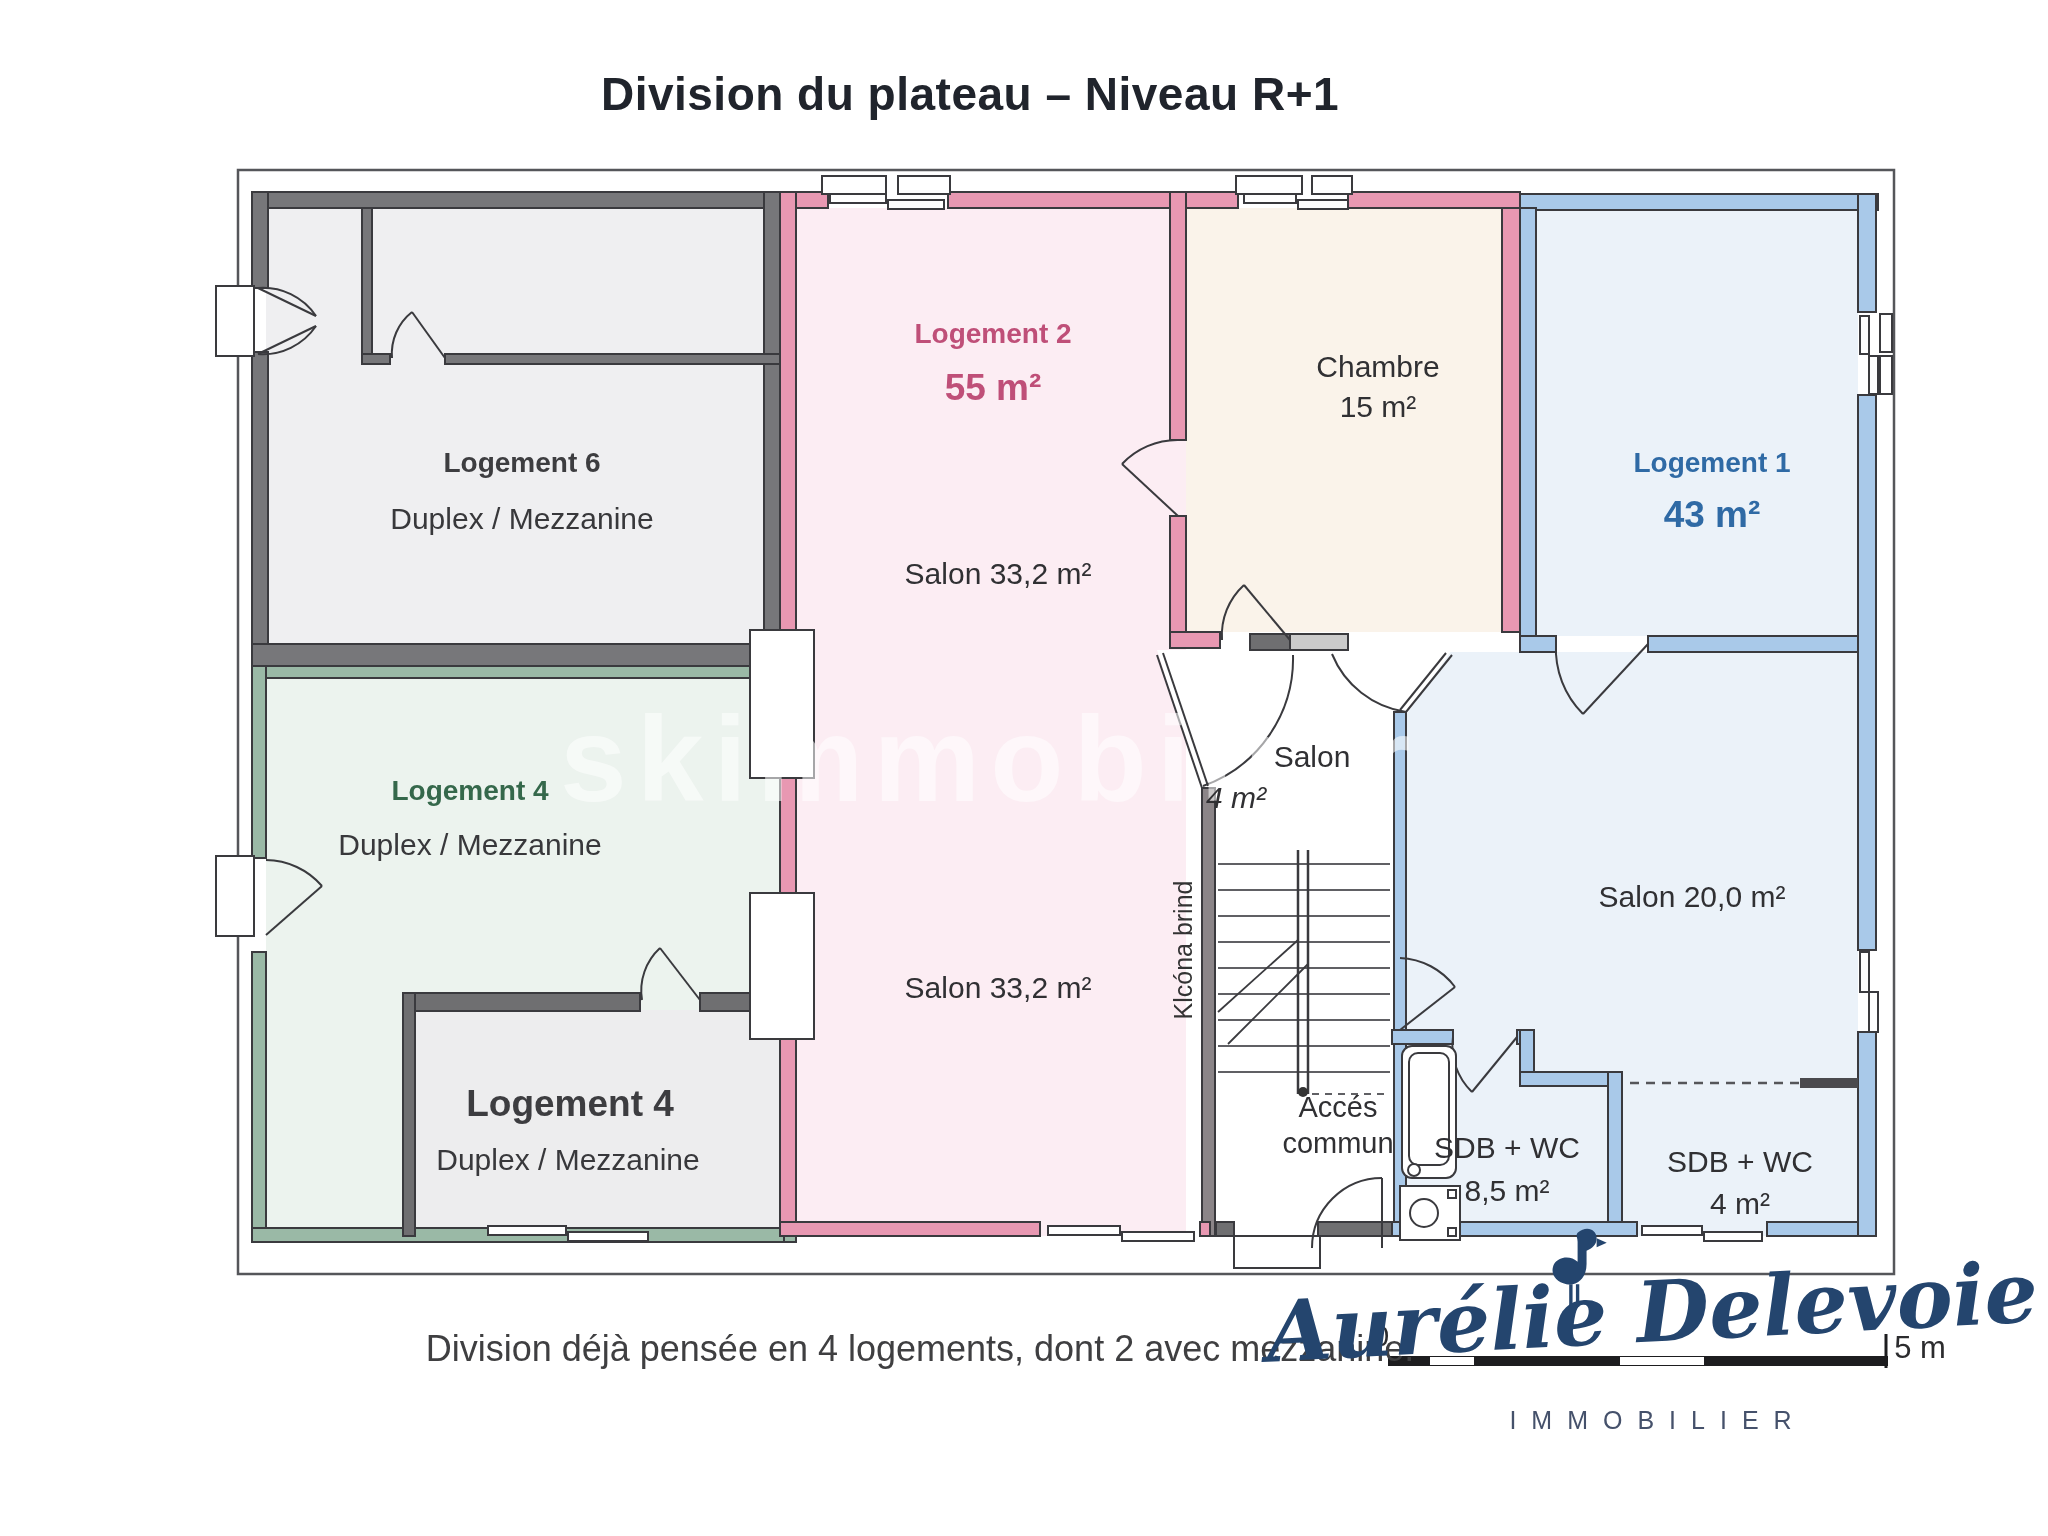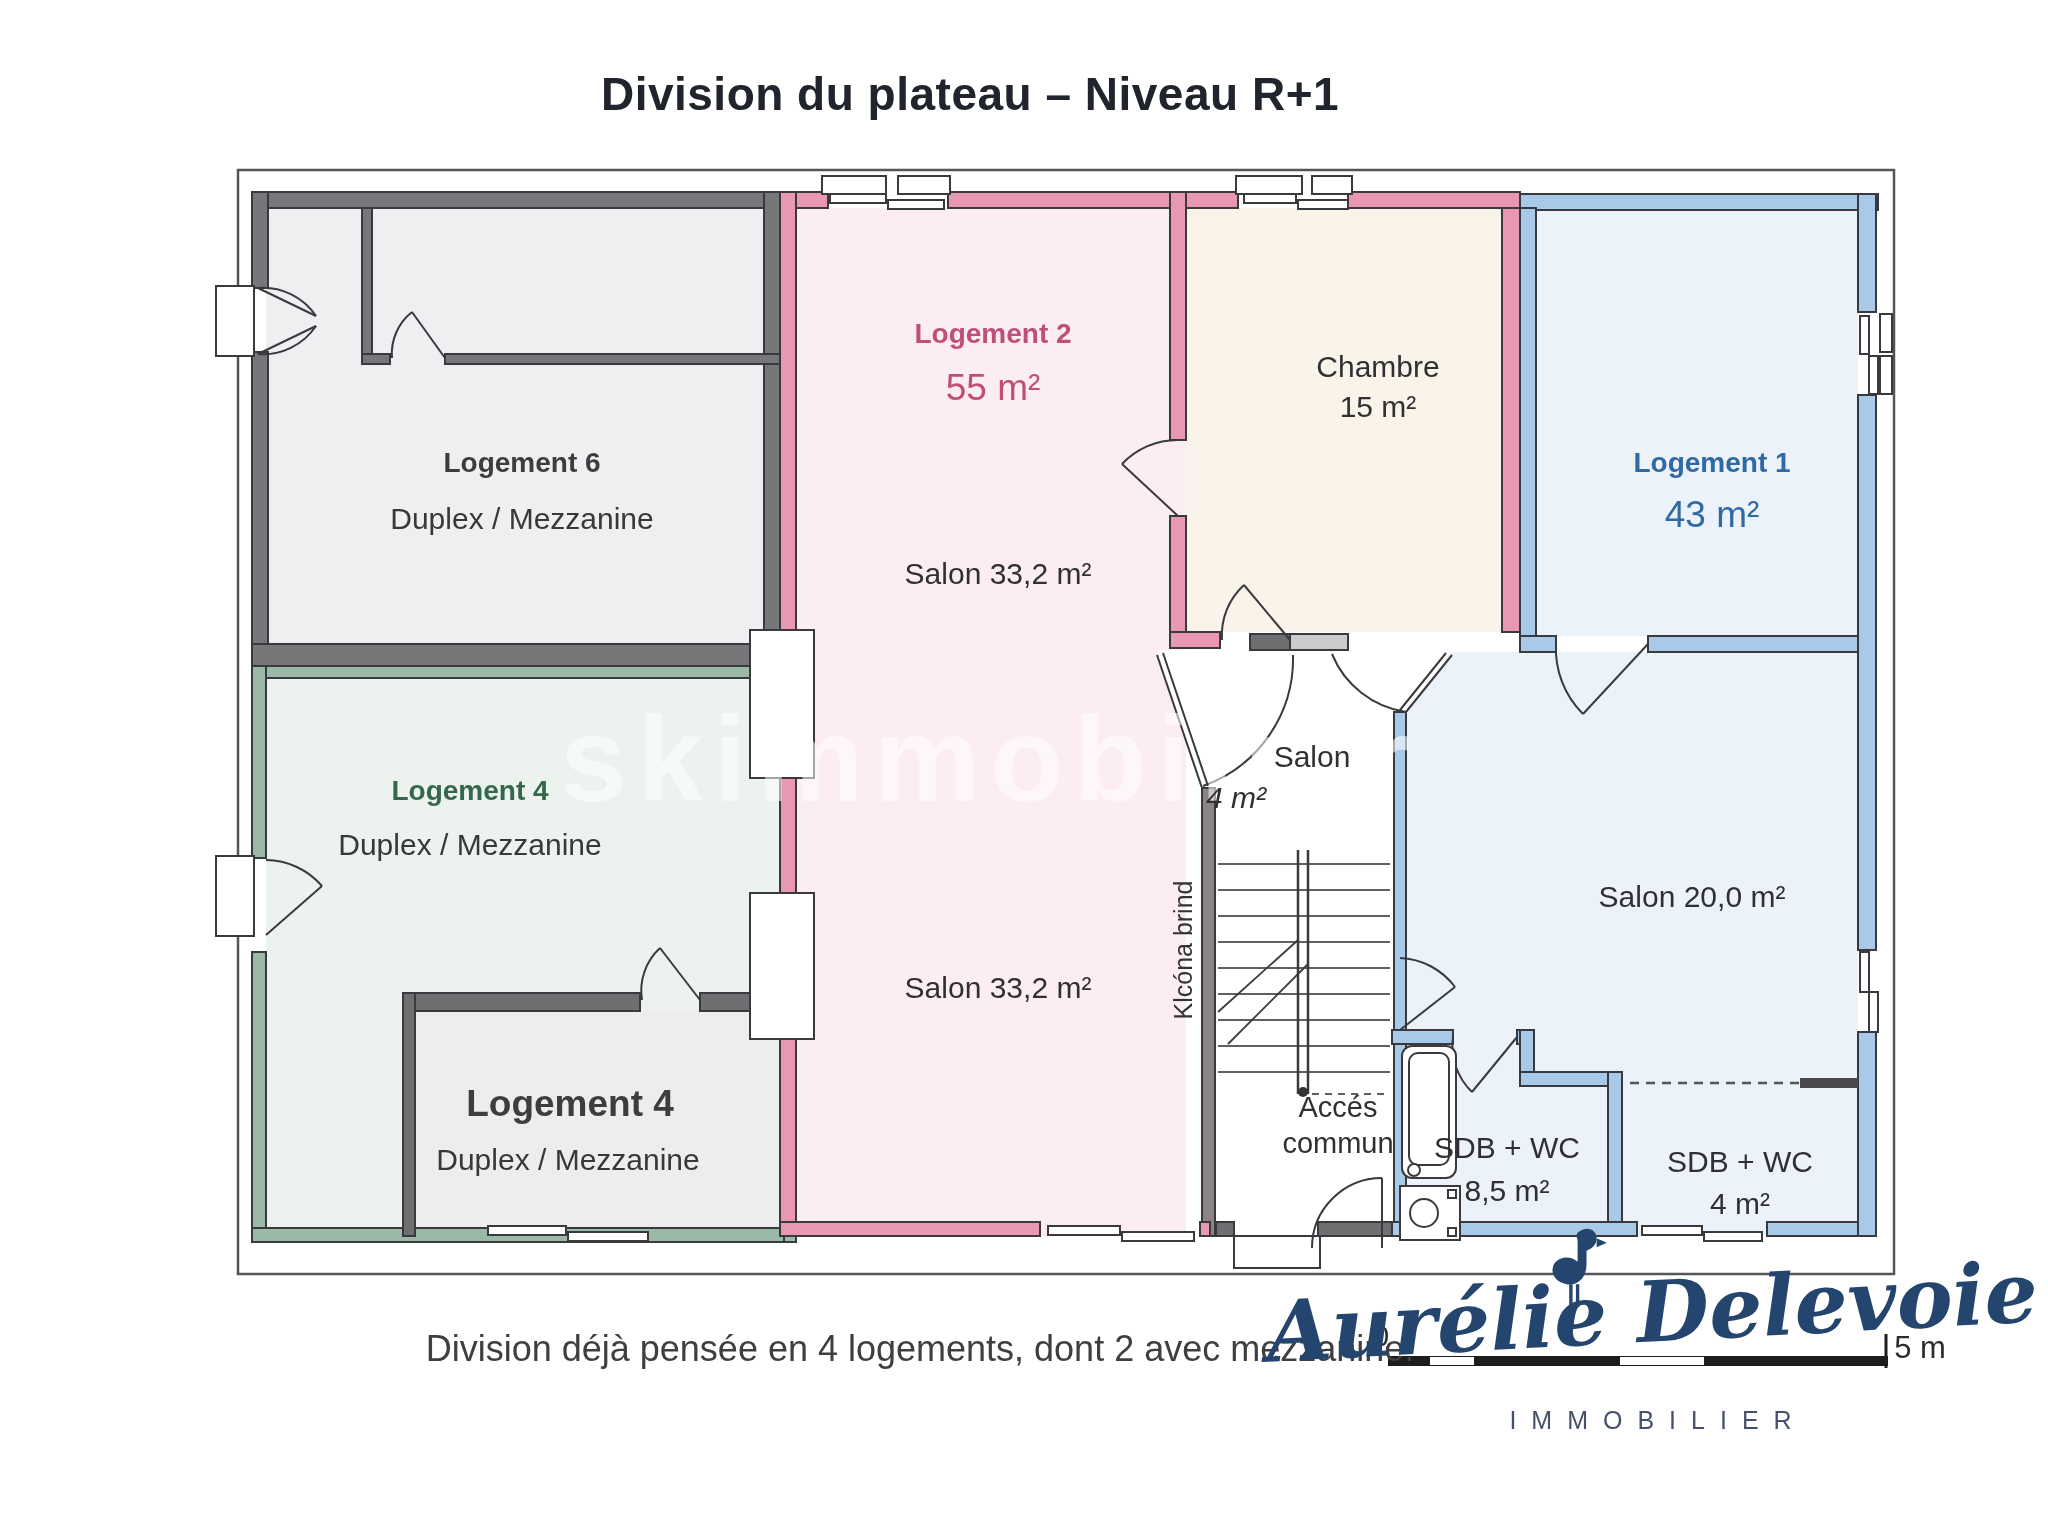--- a/index.html
+++ b/index.html
@@ -2,21 +2,21 @@
 <html><head>
 <meta charset="utf-8">
 <style>
   html,body{margin:0;padding:0;background:#fff;}
   .page{position:relative;width:2048px;height:1536px;background:#ffffff;overflow:hidden;
         font-family:"Liberation Sans",sans-serif;}
   .lbl{position:absolute;transform:translate(-50%,-50%);color:#343437;text-align:center;
        white-space:nowrap;line-height:1.25;}
   .title{font-size:46px;font-weight:600;color:#20242c;letter-spacing:.5px;}
   .name{font-size:28px;font-weight:600;}
-  .area{font-size:37px;font-weight:400;}
+  .area{font-size:37px;font-weight:700;}
   .sub{font-size:30px;font-weight:400;color:#38383b;}
   .room{font-size:30px;font-weight:400;color:#303033;}
   .pink{color:#bf4f78;}
   .blue{color:#2f6aa5;}
   .green{color:#35684b;}
   .dark{color:#3d3d40;}
   .pre{white-space:pre-line;margin-left:38px;}
   .vert{transform:translate(-50%,-50%) rotate(-90deg);font-size:25px;color:#333;}
   .caption{font-size:36px;color:#3f3f41;}
   .watermark{position:absolute;left:560px;top:690px;font-size:120px;font-weight:700;

